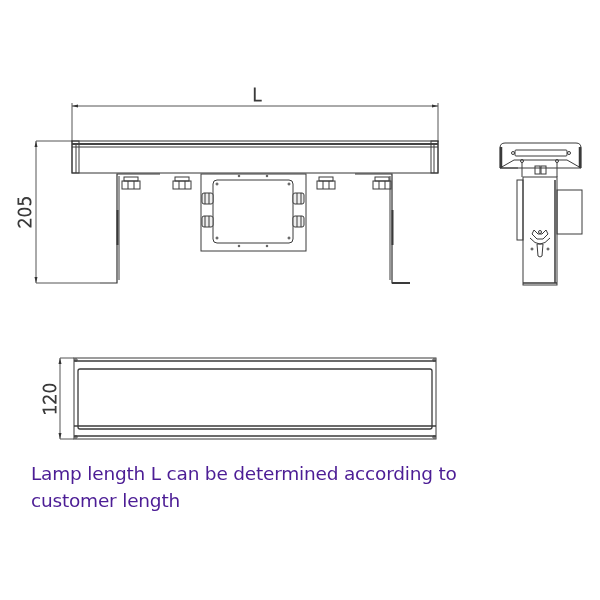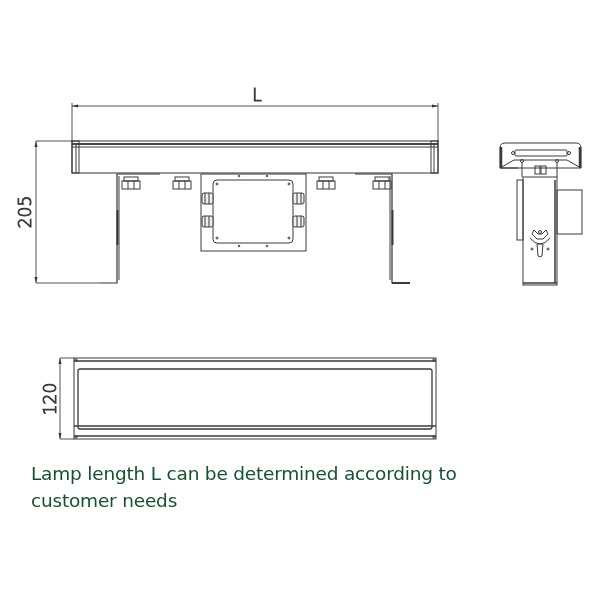--- a/index.html
+++ b/index.html
@@ -2,21 +2,21 @@
 <html><head>
 <meta charset="utf-8">
 <style>
   html, body { margin: 0; padding: 0; background: #ffffff; }
   body { width: 600px; height: 600px; position: relative; overflow: hidden; font-family: "Liberation Sans", sans-serif; }
   .canvas { position: absolute; left: 0; top: 0; width: 600px; height: 600px; }
   .dim-label { font-family: "DejaVu Sans", sans-serif; fill: #6a6a6a; font-weight: 300; }
   .caption {
     position: absolute; left: 31px; top: 460px; width: 440px;
     font-family: "DejaVu Sans", sans-serif; font-size: 18.5px; line-height: 27px;
-    color: #14532d; letter-spacing: -0.2px;
+    color: #4c1d95; letter-spacing: -0.2px;
   }
   .caption span { display: block; white-space: nowrap; }
 </style>
 </head>
 <body>
 
 <svg class="canvas" viewBox="0 0 600 600" xmlns="http://www.w3.org/2000/svg">
 
   <g stroke="#3a3a3a" fill="none" stroke-width="1">
 
@@ -157,14 +157,14 @@
     <line x1="74" y1="426" x2="436" y2="426" stroke-width="1.5"></line>
     <circle cx="76" cy="360" r="1.2"></circle>
       <circle cx="434" cy="360" r="1.2"></circle>
     <circle cx="76" cy="437" r="1.2"></circle>
       <circle cx="434" cy="437" r="1.2"></circle>
   </g>
 </svg>
 
 <div class="caption">
   <span>Lamp length L can be determined according to</span>
-  <span>customer needs</span>
+  <span>customer length</span>
 </div>
 
 </body></html>

